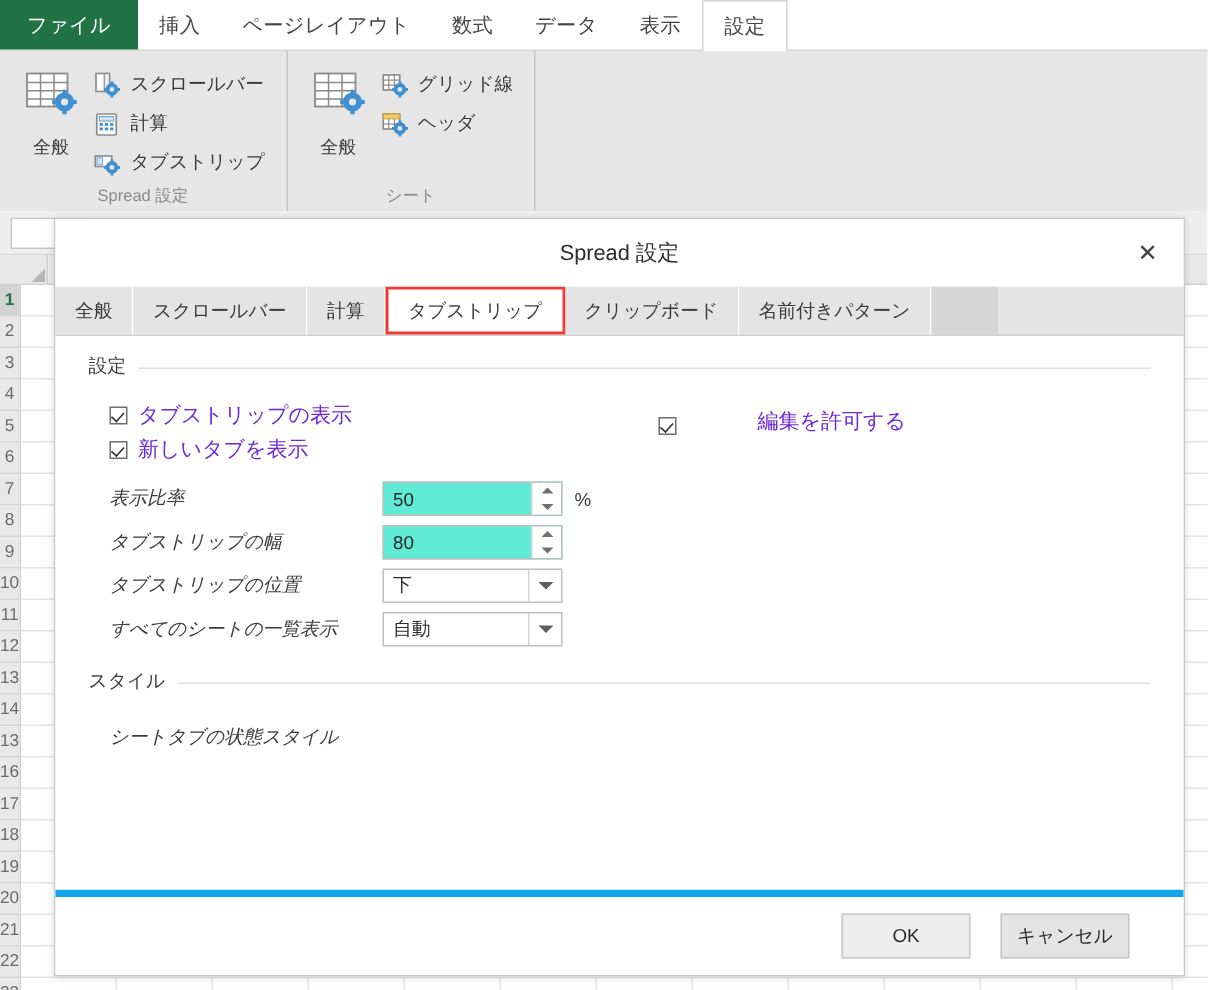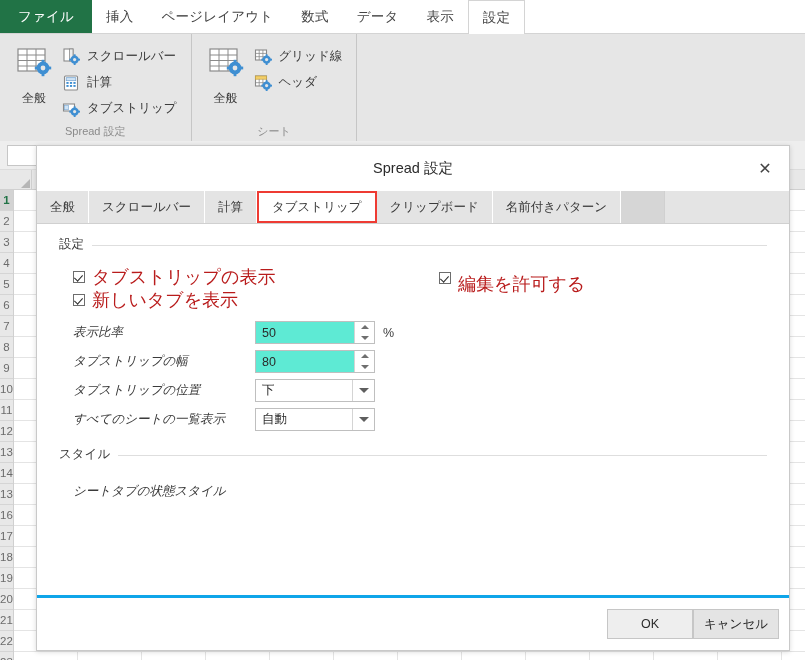--- a/index.html
+++ b/index.html
@@ -332,27 +332,28 @@
   }
   .cbx.checked::after {
     content: "";
     position: absolute;
     left: 2px; top: 1px;
     width: 4px; height: 7px;
     border: solid #2b2b2b;
     border-width: 0 1.5px 1.5px 0;
     transform: rotate(42deg);
   }
-  .cbx-label { font-size: 18px; color: #b91c1c; }
+  .cbx-label { font-size: 14px; color: #6d28d9; }
   .cbx-right {
     position: absolute;
     left: 402px;
     top: 48px;
     display: flex;
-    align-items: flex-start;
+    align-items: flex-end;
+    gap: 47px;
   }
 
   .spin {
     width: 120px;
     height: 23px;
     border: 1px solid #bfbfbf;
     background: #5eead4;
     display: flex;
     box-sizing: border-box;
     align-items: stretch;
@@ -435,26 +436,26 @@
     justify-content: center;
     font-size: 12.5px;
     color: #2b2b2b;
     cursor: default;
   }
 
   .dlg-footer {
     height: 52px;
     min-height: 52px;
     background: #ffffff;
-    border-top: 3px solid #0ea5e9;
+    border-top: 5px solid #0ea5e9;
     display: flex;
     align-items: center;
     justify-content: flex-end;
-    padding-right: 10px;
-    gap: 0;
+    padding-right: 36px;
+    gap: 20px;
   }
   .dlg-btn {
     width: 84px;
     height: 28px;
     border: 1px solid #c6c6c6;
     background: #eeeeee;
     display: flex;
     align-items: center;
     justify-content: center;
     font-size: 12.5px;

